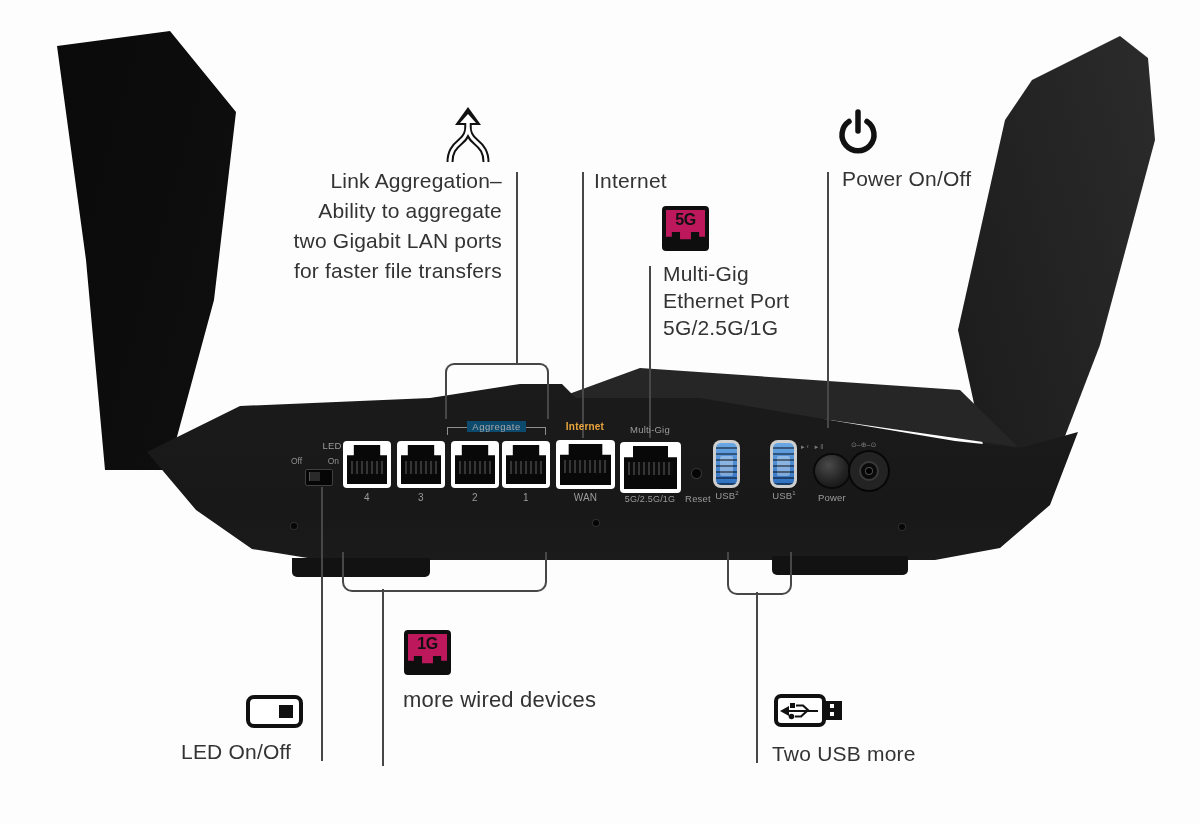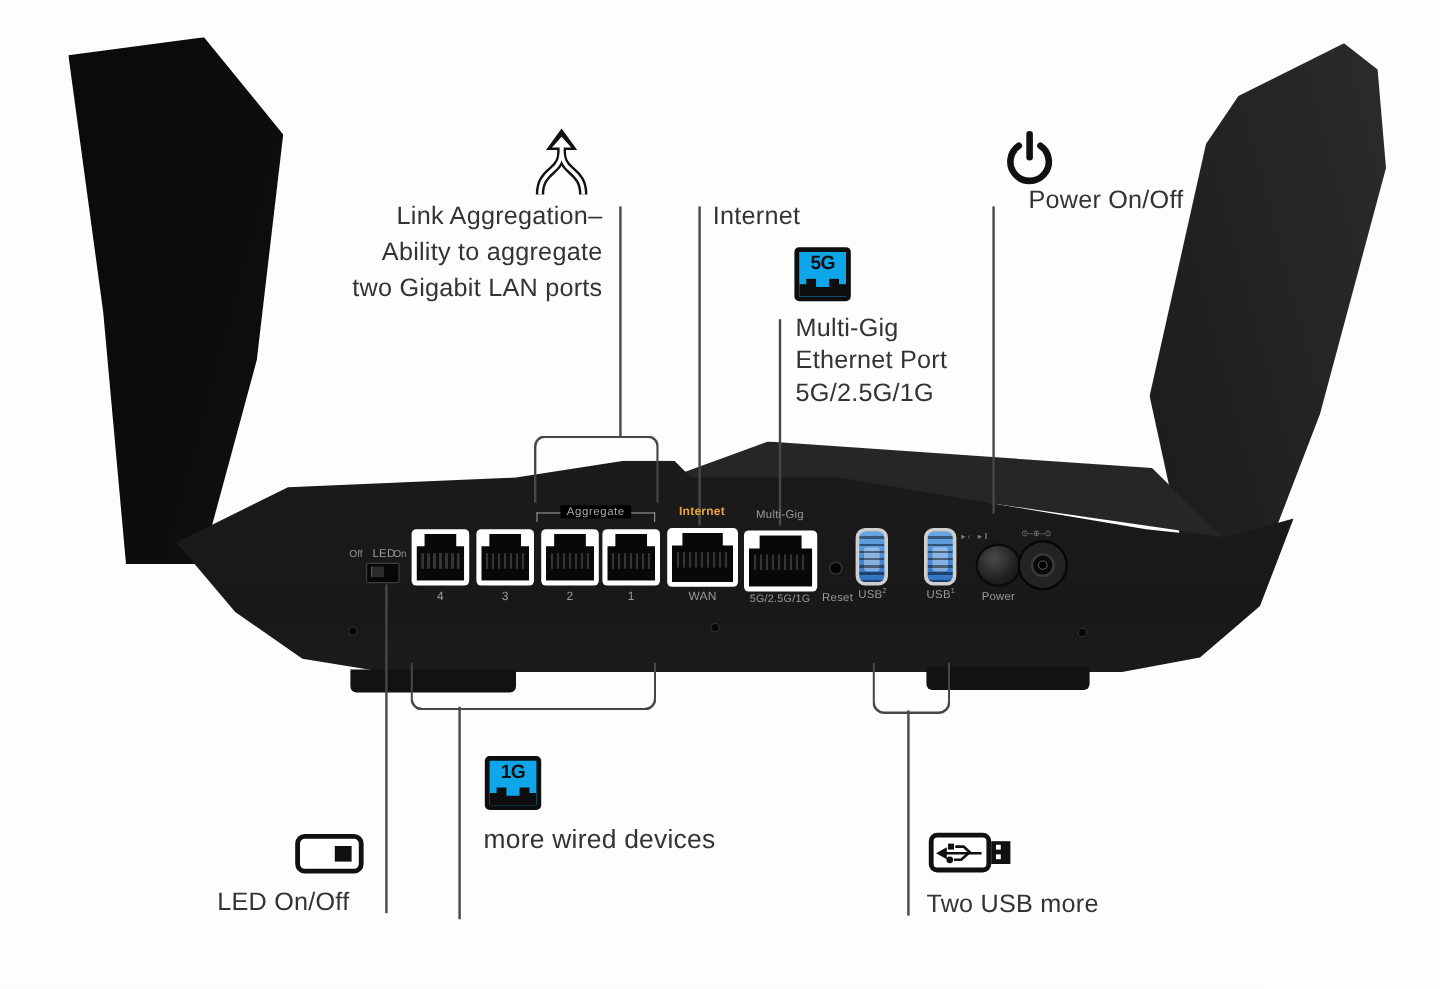--- a/index.html
+++ b/index.html
@@ -34,21 +34,21 @@
 
   
   .vline{position:absolute;width:2px;background:#474747;}
   .bracket-up{position:absolute;border:2px solid #474747;border-bottom:none;border-radius:9px 9px 0 0;}
   .bracket-down{position:absolute;border:2px solid #474747;border-top:none;border-radius:0 0 10px 10px;}
 
   .callout{position:absolute;color:#333;font-size:21px;line-height:30px;letter-spacing:.2px;}
   .callout .ln{display:block;}
 
   
-  .eth-badge{position:absolute;width:47px;height:45px;box-sizing:border-box;border:4px solid #0e0e0e;border-radius:4px;background:#0ea5e9;}
+  .eth-badge{position:absolute;width:47px;height:45px;box-sizing:border-box;border:4px solid #0e0e0e;border-radius:4px;background:#be185d;}
   .eth-badge .txt{position:absolute;top:1px;left:0;right:0;text-align:center;font-weight:bold;font-size:16px;color:#101010;letter-spacing:-.5px;}
   .eth-badge .jackshape{position:absolute;left:0;right:0;bottom:0;height:15px;background:#0e0e0e;
     clip-path:polygon(0 100%,0 32%,15% 32%,15% 0,36% 0,36% 48%,64% 48%,64% 0,85% 0,85% 32%,100% 32%,100% 100%);}
 
   
   .ledicon{position:absolute;width:57px;height:33px;box-sizing:border-box;border:4px solid #101010;border-radius:8px;background:#fff;}
   .ledicon .knob{position:absolute;right:6px;top:6px;width:14px;height:13px;background:#101010;}
 
   
   .usbicon{position:absolute;width:72px;height:38px;}
@@ -71,21 +71,21 @@
   .dcjack .mid{position:absolute;left:9px;top:9px;width:20px;height:20px;border-radius:50%;background:#0a0a0a;border:2px solid #3a3a3a;box-sizing:border-box;}
   .dcjack .dot{position:absolute;left:16px;top:16px;width:6px;height:6px;border-radius:50%;background:#000;box-shadow:0 0 0 1px #4f4f4f;}
   .tiny-marks{position:absolute;color:#7d7d7d;font-size:7px;letter-spacing:2px;white-space:nowrap;}
   .body-switch{position:absolute;width:26px;height:15px;background:#060606;border:1px solid #3f3f3f;border-radius:2px;}
   .body-switch .knob{position:absolute;left:3px;top:2px;width:11px;height:9px;background:#2a2a2a;box-shadow:inset 1px 0 0 #555;}
   .reset-hole{position:absolute;width:9px;height:9px;border-radius:50%;background:#050505;box-shadow:0 0 0 1px #383838;}
 
   
   .agg-wrap{position:absolute;height:7px;border-top:1.5px solid #8f8f8f;border-left:1.5px solid #8f8f8f;border-right:1.5px solid #8f8f8f;}
   .agg-wrap .agg-txt{position:absolute;left:0;right:0;top:-7px;text-align:center;font-size:9.5px;color:#a8a8a8;letter-spacing:.5px;}
-  .agg-wrap .agg-txt span{background:#000000;padding:0 5px;}
+  .agg-wrap .agg-txt span{background:#0c4a6e;padding:0 5px;}
 
   sup{font-size:6px;vertical-align:super;}
 </style>
 </head>
 <body>
 
 <div id="stage">
 
   <div class="antenna antenna-left"></div>
   <div class="antenna antenna-right"></div>
@@ -115,41 +115,42 @@
       <path d="M46 57 C46 47 42 42 36 37 C30 32 28 28 28 20" stroke="#111" stroke-width="7" fill="none"></path>
       <polygon points="28,9 36,18 20,18" fill="#fff"></polygon>
       <path d="M10 57 C10 47 14 42 20 37 C26 32 28 28 28 17" stroke="#fff" stroke-width="3" fill="none"></path>
       <path d="M46 57 C46 47 42 42 36 37 C30 32 28 28 28 17" stroke="#fff" stroke-width="3" fill="none"></path>
     </svg>
   </div>
   <div class="callout" style="left:238px;top:166px;width:264px;text-align:right;">
     <span class="ln">Link Aggregation–</span>
     <span class="ln">Ability to aggregate</span>
     <span class="ln">two Gigabit LAN ports</span>
+    <span class="ln">for faster file transfers</span>
   </div>
 
   <div class="callout" style="left:594px;top:166px;">Internet</div>
 
   <div class="eth-badge" style="left:662px;top:206px;">
     <span class="txt">5G</span>
     <span class="jackshape"></span>
   </div>
   <div class="callout" style="left:663px;top:260px;line-height:27px;">
     <span class="ln">Multi-Gig</span>
     <span class="ln">Ethernet Port</span>
     <span class="ln">5G/2.5G/1G</span>
   </div>
 
   <div class="abs" style="left:836px;top:108px;width:44px;height:52px;">
     <svg width="44" height="52" viewBox="0 0 44 50">
       <path d="M13 12.5 A16 16 0 1 0 31 12.5" stroke="#111" stroke-width="5.5" fill="none" stroke-linecap="round"></path>
       <line x1="22" y1="3" x2="22" y2="22" stroke="#111" stroke-width="5.5" stroke-linecap="round"></line>
     </svg>
   </div>
-  <div class="callout" style="left:842px;top:152px;margin-left:15px;">Power On/Off</div>
+  <div class="callout" style="left:842px;top:164px;">Power On/Off</div>
 
   <div class="ledicon" style="left:246px;top:695px;">
     <span class="knob"></span>
   </div>
   <div class="callout" style="left:181px;top:737px;">LED On/Off</div>
 
   <div class="eth-badge" style="left:404px;top:630px;">
     <span class="txt">1G</span>
     <span class="jackshape"></span>
   </div>
@@ -166,21 +167,21 @@
       <rect x="11" y="3" width="5" height="5" fill="#111"></rect>
       <polyline points="28,11 22,16.5 16,16.5" stroke="#111" stroke-width="2.2" fill="none"></polyline>
       <circle cx="12.5" cy="16.5" r="2.8" fill="#111"></circle>
     </svg>
     <span class="plug"></span>
     <span class="pin" style="left:56px;top:12px;"></span>
     <span class="pin" style="left:56px;top:20px;"></span>
   </div>
   <div class="callout" style="left:772px;top:739px;">Two USB more</div>
 
-  <div class="panel-label" style="left:300px;top:440px;width:40px;font-size:9.5px;margin-top:16px;">LED</div>
+  <div class="panel-label" style="left:312px;top:440px;width:40px;font-size:9.5px;">LED</div>
   <div class="abs" style="left:291px;top:456px;width:48px;display:flex;justify-content:space-between;color:#8f8f8f;font-size:8.5px;align-items:flex-end;">
     <span>Off</span>
     <span>On</span>
   </div>
   <div class="body-switch" style="left:305px;top:469px;">
     <span class="knob"></span>
   </div>
 
   <div class="agg-wrap" style="left:447px;top:427px;width:97px;">
     <div class="agg-txt"><span>Aggregate</span></div>

